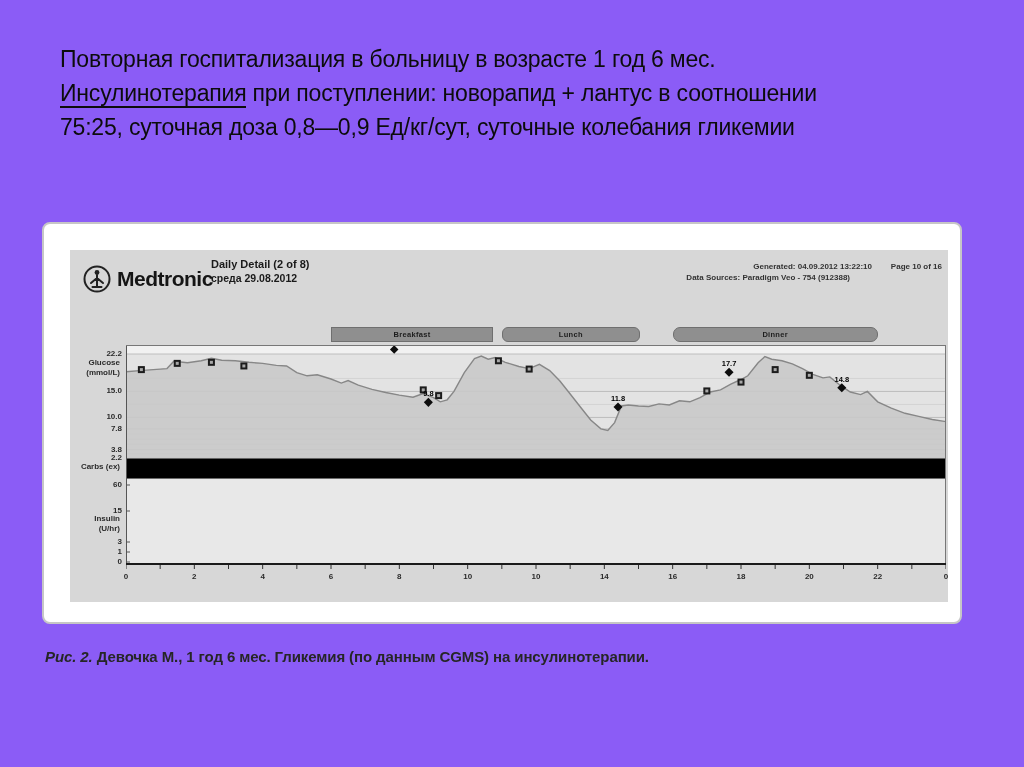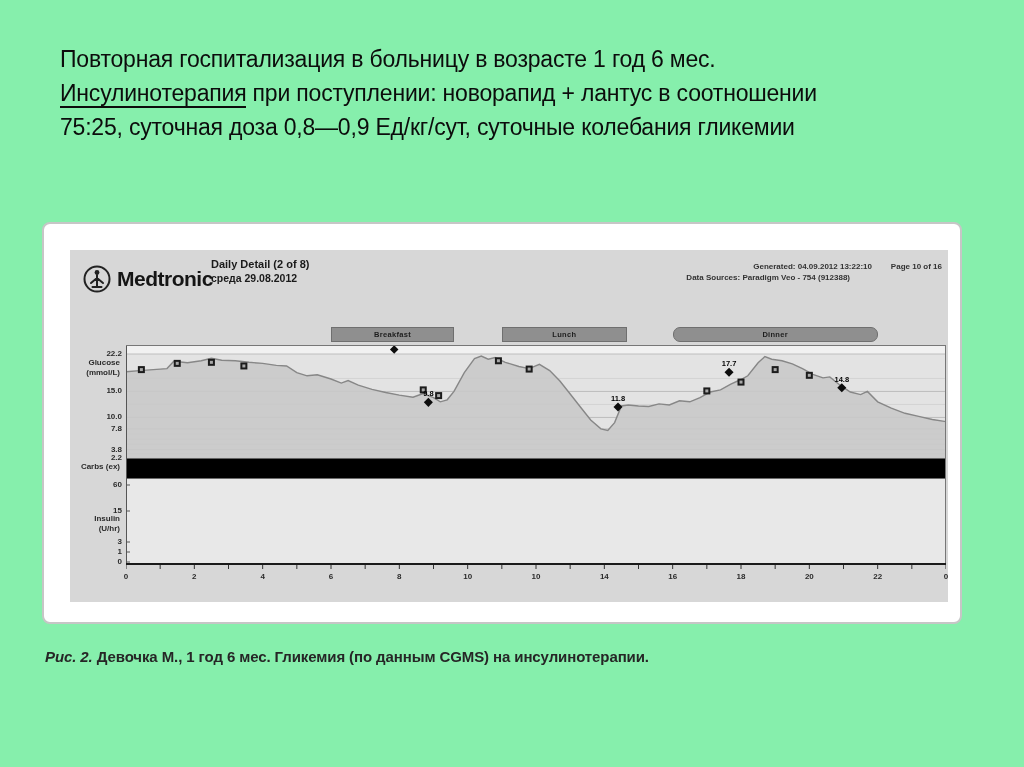--- a/index.html
+++ b/index.html
@@ -1,18 +1,18 @@
 <!DOCTYPE html>
 <html><head>
 <meta charset="utf-8">
 <style>
   * { margin:0; padding:0; box-sizing:border-box; }
   html,body { width:1024px; height:767px; background:#ffffff; overflow:hidden;
               font-family:"Liberation Sans", sans-serif; }
-  .slide { position:relative; width:1024px; height:767px; background:#86efac; }
+  .slide { position:relative; width:1024px; height:767px; background:#8b5cf6; }
 
   
   .intro { position:absolute; left:60px; top:42px; width:900px;
            font-size:23px; line-height:34px; color:#0c0c0c; letter-spacing:-0.2px; }
   .intro .u { border-bottom:2px solid #0c0c0c; padding-bottom:0px; }
 
   
   .figure-box { position:absolute; left:42px; top:222px; width:920px; height:402px;
                 background:#fff; border:2px solid #c6c6c6; border-radius:8px; }
   .report { position:absolute; left:26px; top:26px; width:878px; height:352px;
@@ -68,22 +68,22 @@
         </svg>
         <span class="logo-word">Medtronic</span>
       </div>
       <div class="rpt-title">Daily Detail (2 of 8)</div>
       <div class="rpt-date">среда 29.08.2012</div>
       <div class="rpt-generated">Generated: 04.09.2012 13:22:10</div>
       <div class="rpt-page">Page 10 of 16</div>
       <div class="rpt-sources">Data Sources: Paradigm Veo - 754 (912388)</div>
 
       <div>
-          <div class="meal-bar" style="left: 261px; width: 123px;">Breakfast</div>
-          <div class="meal-bar" style="left: 431.833px; width: 125px;">Lunch</div>
+          <div class="meal-bar" style="left: 261px; width: 162px;">Breakfast</div>
+          <div class="meal-bar" style="left: 431.833px; width: 138px; border-radius: 6px;">Lunch</div>
           <div class="meal-bar" style="left: 602.667px; width: 205px; border-radius: 7px;">Dinner</div>
         </div>
 
       <div class="axlab" style="top:108px">
         <div>Glucose</div>
         <div>(mmol/L)</div>
       </div>
       <div class="axlab" style="top:212px">Carbs (ex)</div>
       <div class="axlab" style="top:264px">
         <div>Insulin</div>

